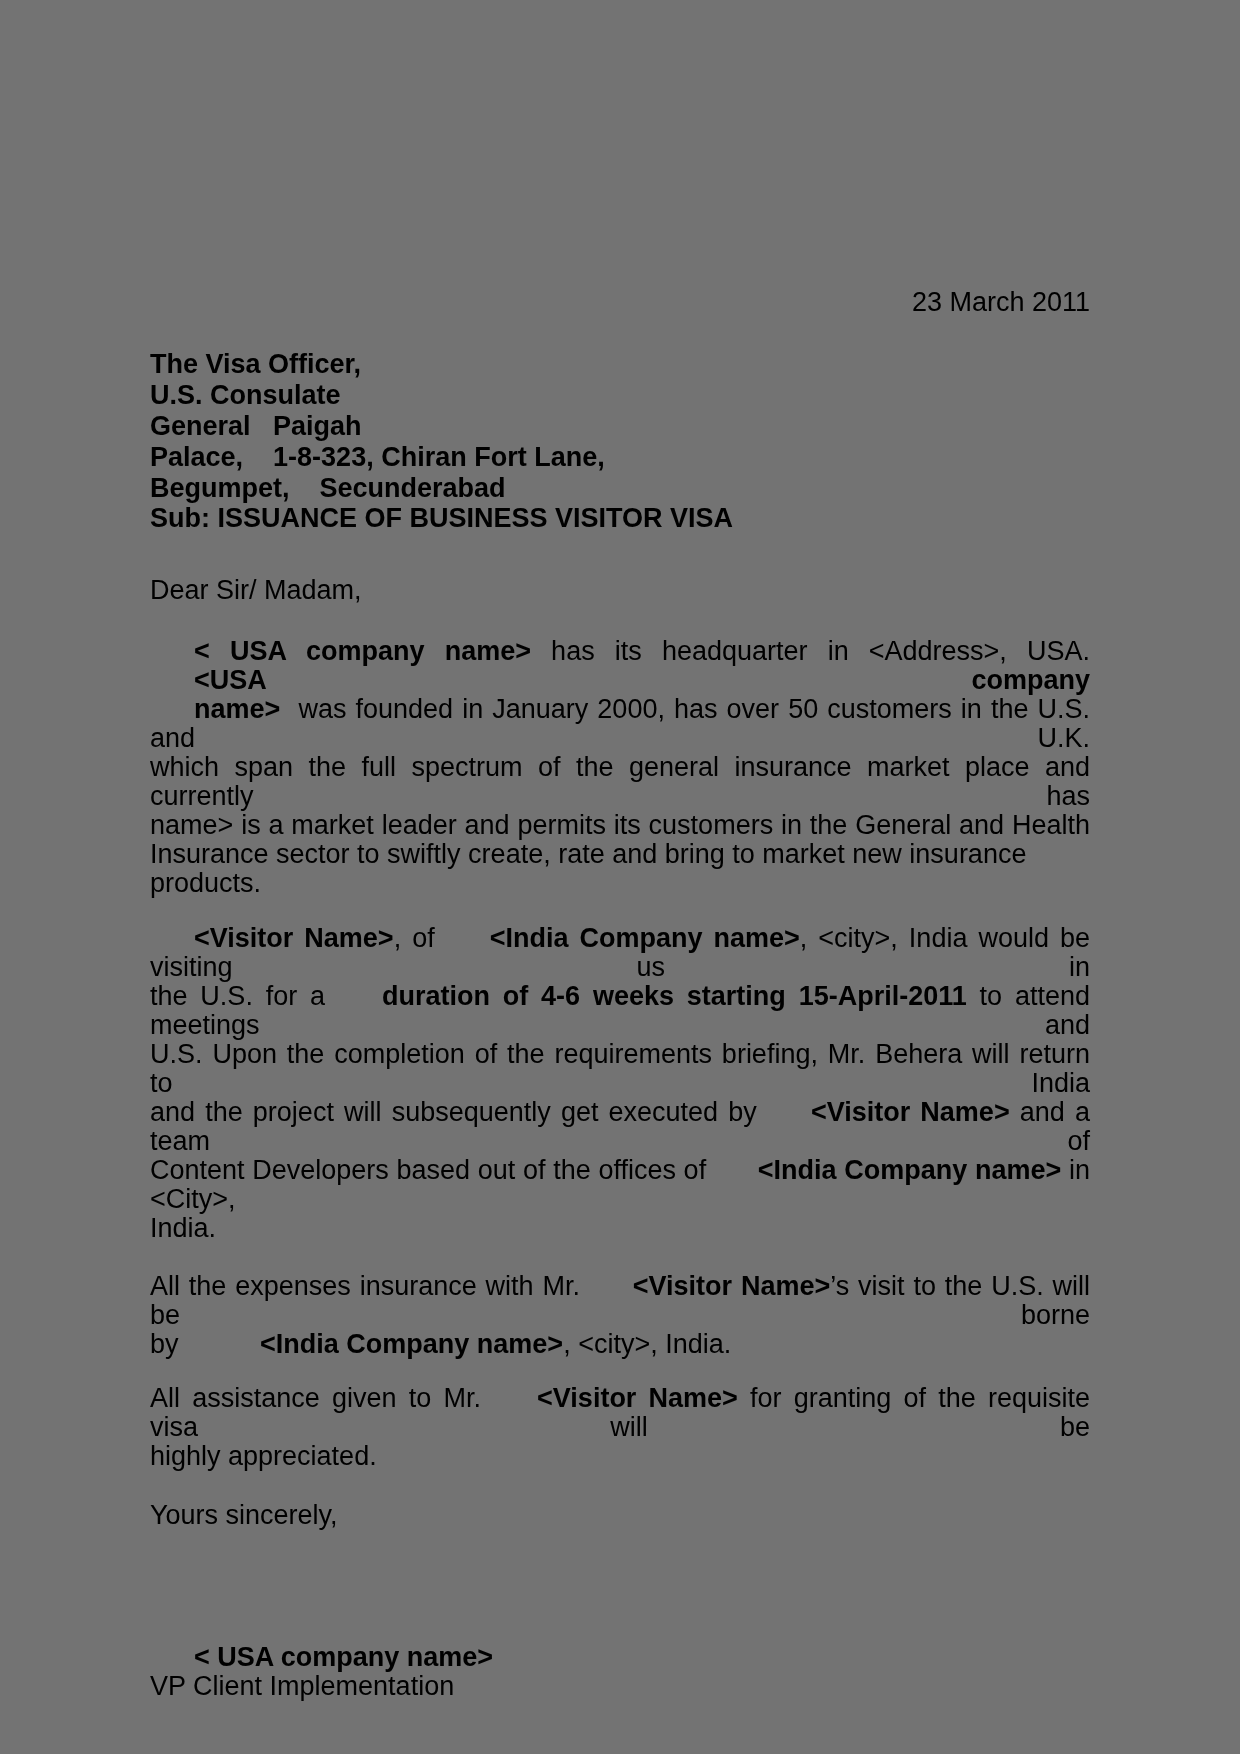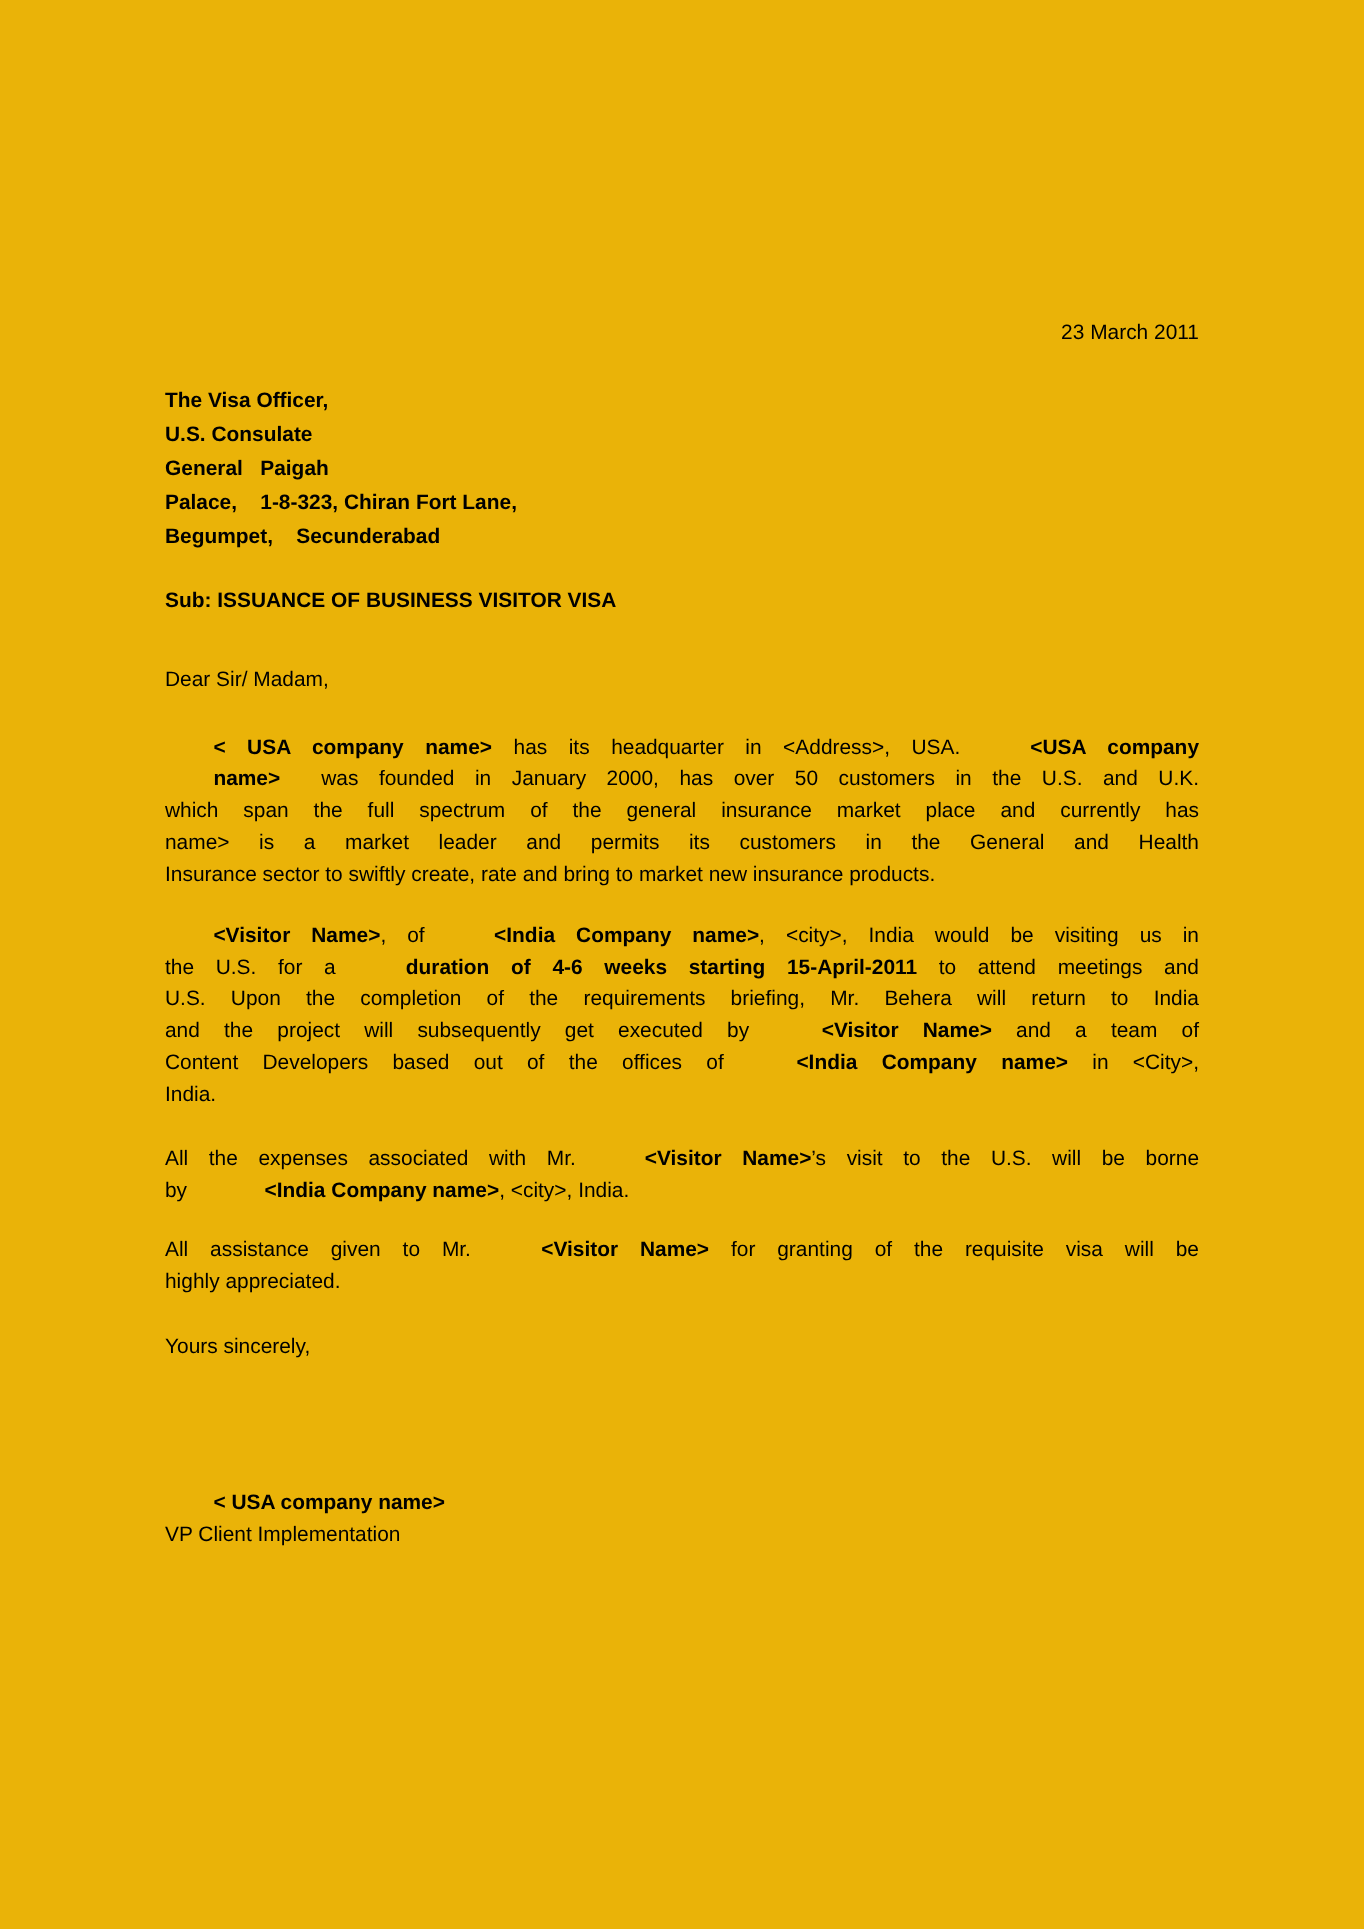--- a/index.html
+++ b/index.html
@@ -1,34 +1,34 @@
 <!DOCTYPE html>
 <html><head>
 <meta charset="utf-8">
 <style>
   html, body { margin: 0; padding: 0; background: #ffffff; }
   .page {
     position: relative;
     width: 1240px;
     height: 1754px;
     margin: 0 auto;
-    background: #eab308;
+    background: #737373;
     color: #000000;
     font-family: "Liberation Sans", "DejaVu Sans", sans-serif;
-    font-size: 19px;
+    font-size: 27px;
     line-height: 29px;
     box-sizing: border-box;
     padding: 288px 150px 0 150px;
     overflow: hidden;
   }
   .b { font-weight: bold; margin-left: 44px; }
   .date { text-align: right; }
   .to { margin-top: 28px; }
   .recipient { margin-top: 32px; font-weight: bold; line-height: 31px; white-space: pre-wrap; }
-  .subject { margin-top: 28px; font-weight: bold; }
+  .subject { font-weight: bold; }
   .greeting { margin-top: 43px; }
   .paras .para:nth-of-type(1) { margin-top: 32px; }
   .paras .para:nth-of-type(2) { margin-top: 26px; }
   .paras .para:nth-of-type(3) { margin-top: 29px; }
   .paras .para:nth-of-type(4) { margin-top: 25px; }
   .line { white-space: pre-wrap; }
   .just { text-align: justify; text-align-last: justify; }
   .closing { margin-top: 30px; }
   .signature { margin-top: 113px; }
 </style>
@@ -50,21 +50,21 @@
       </div>
       <div class="para">
         <div class="line just"><span class="b">&lt;Visitor Name&gt;</span><span>, of </span><span class="b">&lt;India Company name&gt;</span><span>, &lt;city&gt;, India would be visiting us in</span></div>
         <div class="line just"><span>the U.S. for a </span><span class="b">duration of 4-6 weeks starting 15-April-2011</span><span> to attend meetings and</span></div>
         <div class="line just"><span>U.S. Upon the completion of the requirements briefing, Mr. Behera will return to India</span></div>
         <div class="line just"><span>and the project will subsequently get executed by </span><span class="b">&lt;Visitor Name&gt;</span><span> and a team of</span></div>
         <div class="line just"><span>Content Developers based out of the offices of </span><span class="b">&lt;India Company name&gt;</span><span> in &lt;City&gt;,</span></div>
         <div class="line"><span>India.</span></div>
       </div>
       <div class="para">
-        <div class="line just"><span>All the expenses associated with Mr. </span><span class="b">&lt;Visitor Name&gt;</span><span>’s visit to the U.S. will be borne</span></div>
+        <div class="line just"><span>All the expenses insurance with Mr. </span><span class="b">&lt;Visitor Name&gt;</span><span>’s visit to the U.S. will be borne</span></div>
         <div class="line"><span>by     </span><span class="b">&lt;India Company name&gt;</span><span>, &lt;city&gt;, India.</span></div>
       </div>
       <div class="para">
         <div class="line just"><span>All assistance given to Mr. </span><span class="b">&lt;Visitor Name&gt;</span><span> for granting of the requisite visa will be</span></div>
         <div class="line"><span>highly appreciated.</span></div>
       </div>
     </div>
   <div class="closing">Yours sincerely,</div>
   <div class="signature">
     <div class="b">&lt; USA company name&gt;</div>

